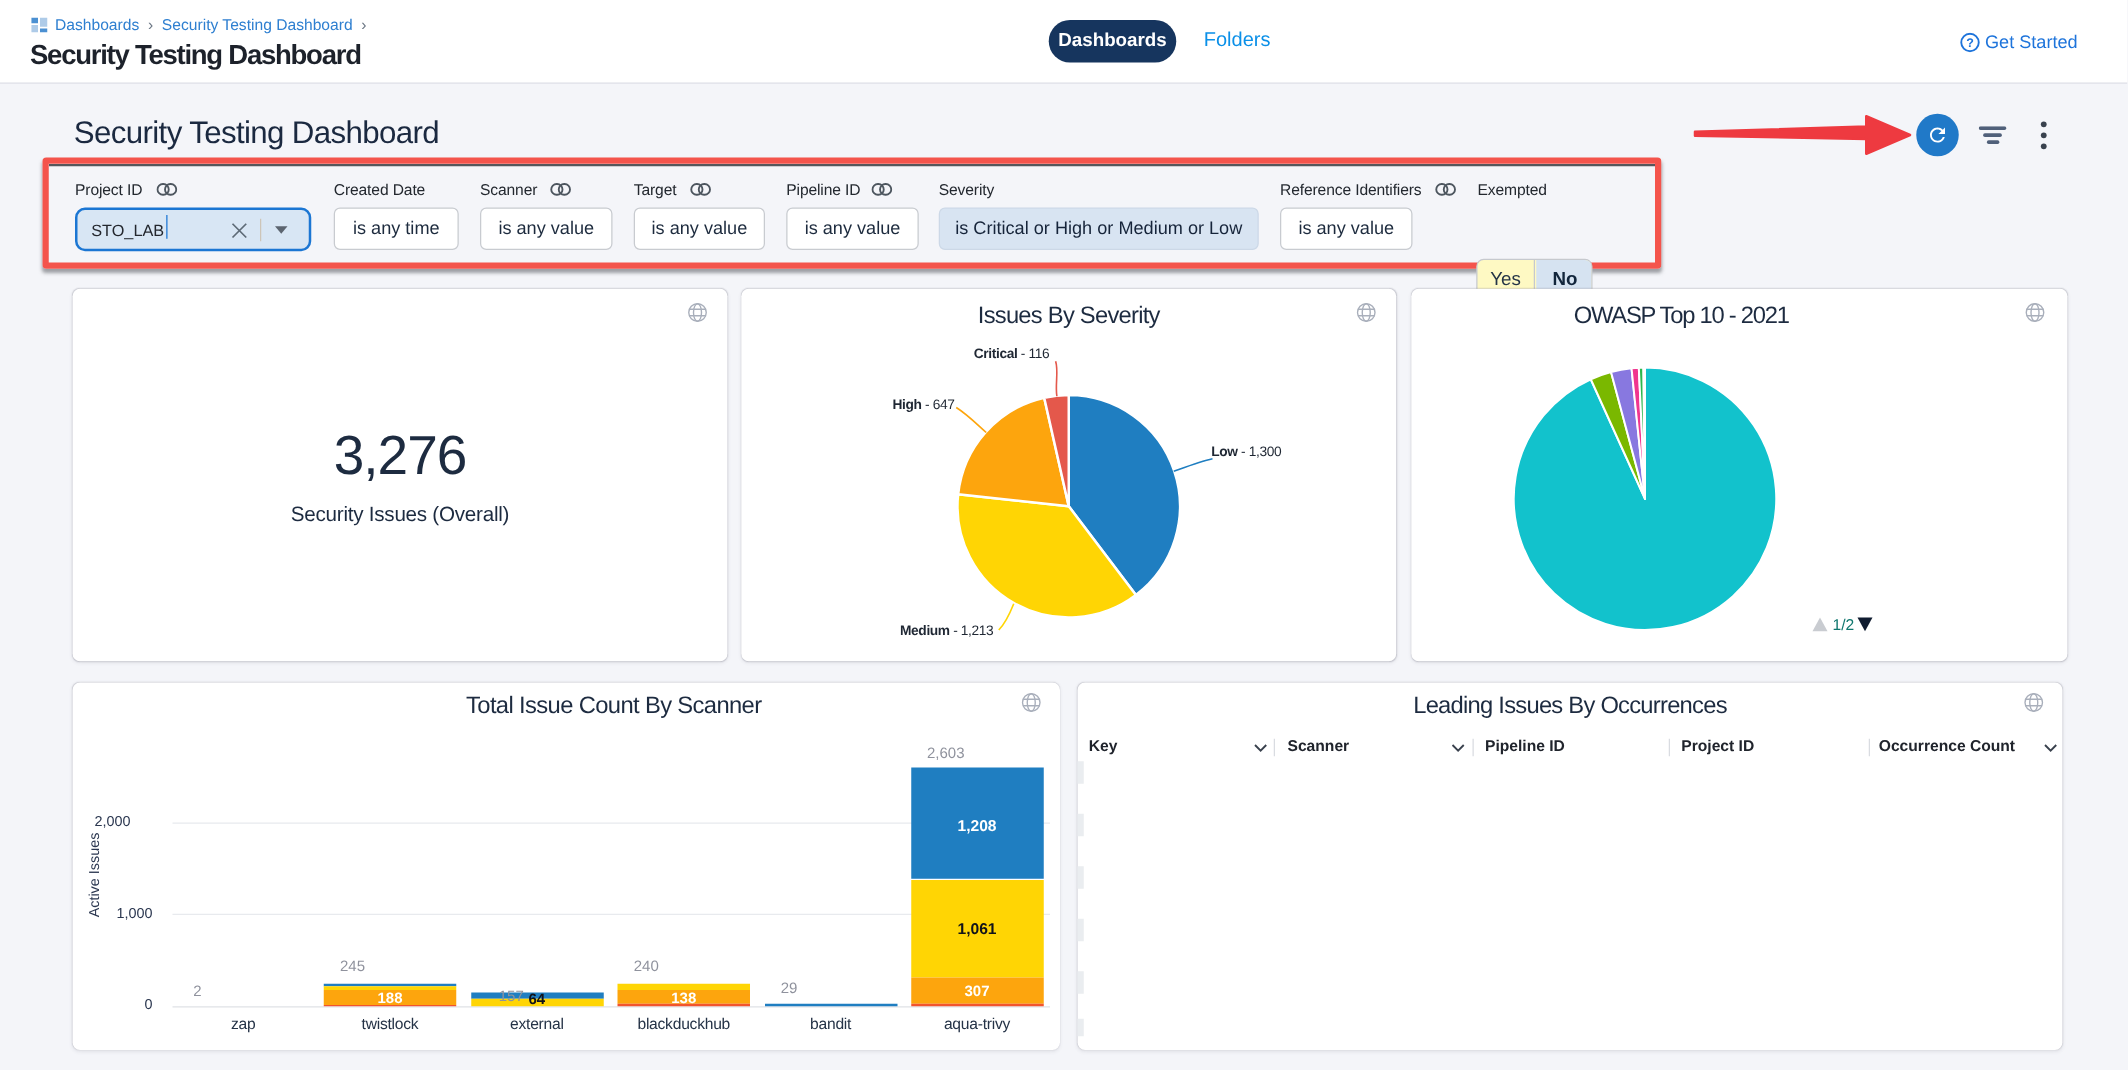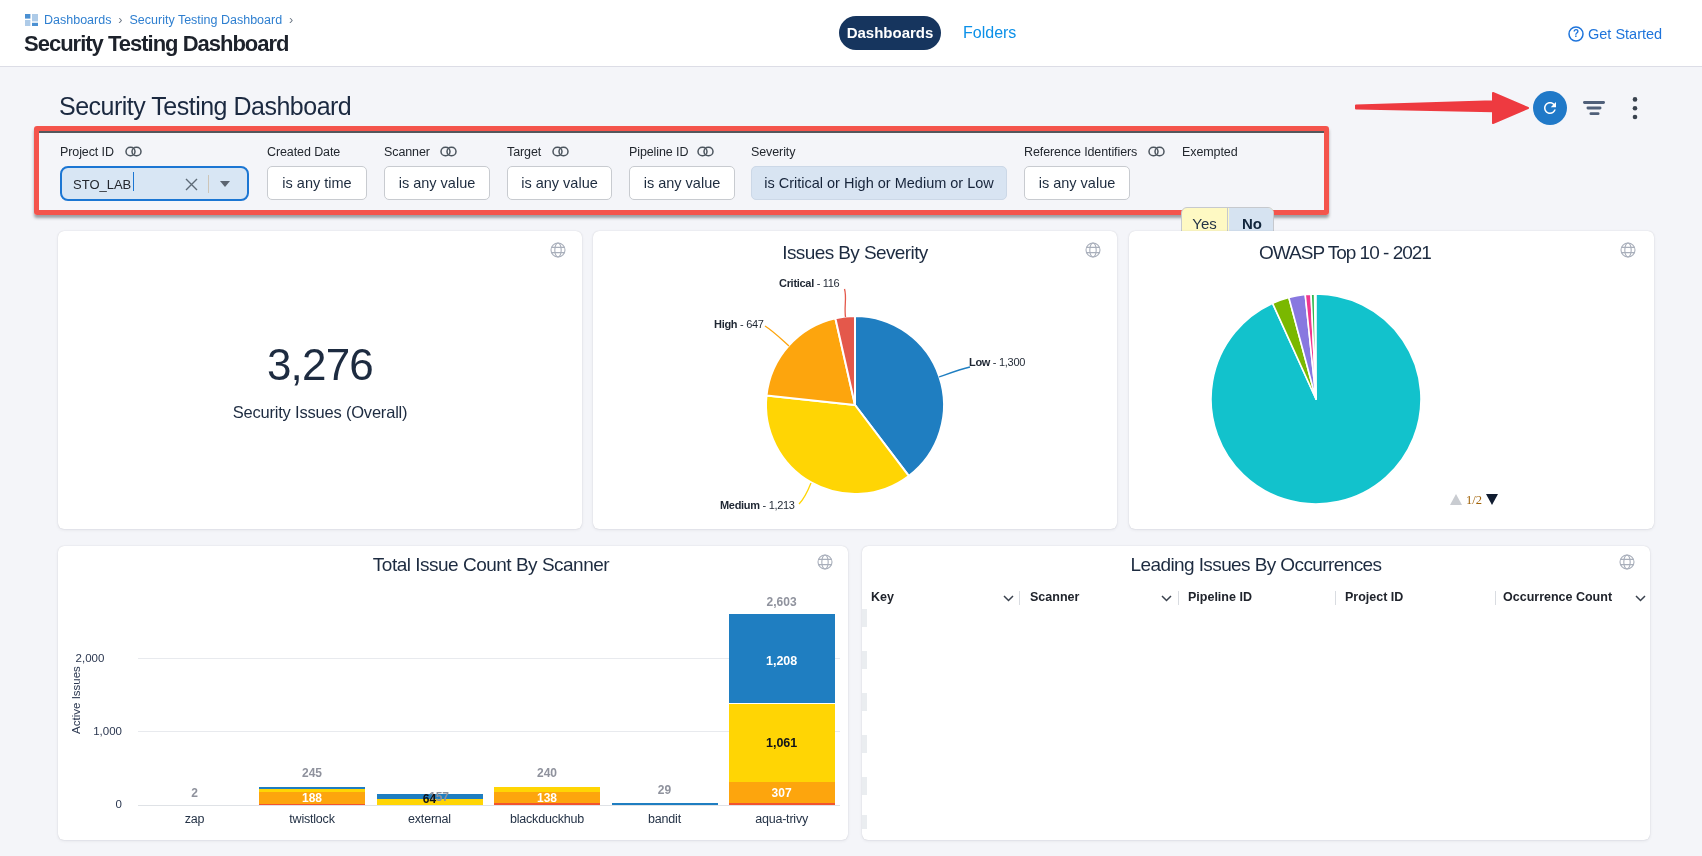--- a/index.html
+++ b/index.html
@@ -4,21 +4,21 @@
 <style>
   * { margin:0; padding:0; box-sizing:border-box; }
   html,body { width:1702px; height:856px; overflow:hidden; }
   body { font-family:"Liberation Sans", sans-serif; background:#f4f5f9; position:relative; }
   .abs { position:absolute; }
   .hdr { position:absolute; left:0; top:0; width:1702px; height:67px; background:#ffffff; border-bottom:1px solid #dcdde6; }
   .card { position:absolute; background:#ffffff; border-radius:6px; box-shadow:0 0 1px rgba(40,41,61,.2), 0 1px 3px rgba(96,97,112,.12); }
   .ctitle { position:absolute; left:0; width:100%; text-align:center; font-size:19px; letter-spacing:-0.6px; color:#1d2b40; }
   .lbl { position:absolute; font-size:12.5px; letter-spacing:-0.1px; color:#23282f; height:16px; line-height:16px; }
   .fbox { position:absolute; top:166px; height:34px; background:#fff; border:1px solid #c8cbd0; border-radius:5px; text-align:center; font-size:14.5px; color:#1d2b3e; line-height:32px; }
-  .glbl { position:absolute; font-weight:bold; font-size:12px; color:#8f929d; text-align:center; width:80px; margin-left:-40px; }
+  .glbl { position:absolute; font-weight:normal; font-size:12px; color:#8f929d; width:80px; margin-left:-40px; }
   .blbl { position:absolute; font-weight:bold; font-size:12px; text-align:center; width:80px; margin-left:-40px; }
   .xlbl { position:absolute; font-size:12.5px; letter-spacing:-0.2px; color:#253347; text-align:center; width:110px; margin-left:-55px; }
   .thead { position:absolute; font-weight:bold; font-size:12.5px; color:#20242c; }
   .tdiv { position:absolute; width:1px; height:14px; background:#d9dce1; top:45px; }
   .sliver { position:absolute; left:0; width:5px; height:18px; background:#eaedf0; }
 </style>
 </head>
 <body>
 
 <div class="hdr"></div>
@@ -134,21 +134,21 @@
 <svg class="abs" style="left:1129px;top:231px;" width="525" height="298" viewBox="0 0 525 298">
   <g stroke="#ffffff" stroke-width="1.6" stroke-linejoin="round">
     <path d="M187.0,168.0 L187.00,63.00 A105,105 0 1 1 143.62,72.38 Z" fill="#12c2cc"></path>
     <path d="M187.0,168.0 L143.62,72.38 A105,105 0 0 1 159.82,66.58 Z" fill="#7ab800"></path>
     <path d="M187.0,168.0 L159.82,66.58 A105,105 0 0 1 176.21,63.56 Z" fill="#8878e0"></path>
     <path d="M187.0,168.0 L176.21,63.56 A105,105 0 0 1 182.05,63.12 Z" fill="#f0368f"></path>
     <path d="M187.0,168.0 L182.05,63.12 A105,105 0 0 1 185.53,63.01 Z" fill="#2db84d"></path>
   </g>
 </svg>
 <div class="abs" style="left:1449.5px;top:494px;width:0;height:0;border-left:6px solid transparent;border-right:6px solid transparent;border-bottom:11.5px solid #c9ccd1;"></div>
-<div class="abs" style="left:1466px;top:493px;font-size:12.5px;color:#a16207;font-family:Liberation Serif, serif;">1/2</div>
+<div class="abs" style="left:1466px;top:493px;font-size:12.5px;color:#0f766e;">1/2</div>
 <div class="abs" style="left:1486px;top:494px;width:0;height:0;border-left:6px solid transparent;border-right:6px solid transparent;border-top:11.5px solid #101c30;"></div>
 
 <div class="abs" style="left:58px;top:546px;width:790px;height:294px;">
 
   <div class="abs" style="left:80px;top:112px;width:702px;height:1px;background:#e8eaee;"></div>
   <div class="abs" style="left:80px;top:185px;width:702px;height:1px;background:#e8eaee;"></div>
   <div class="abs" style="left:80px;top:259px;width:702px;height:1px;background:#dfe2e6;"></div>
 
   <div class="abs" style="left:0px;top:105.6px;width:64px;text-align:center;font-size:11.5px;color:#2b3750;">2,000</div>
   <div class="abs" style="left:0px;top:178.8px;width:64px;text-align:right;font-size:11.5px;color:#2b3750;">1,000</div>

